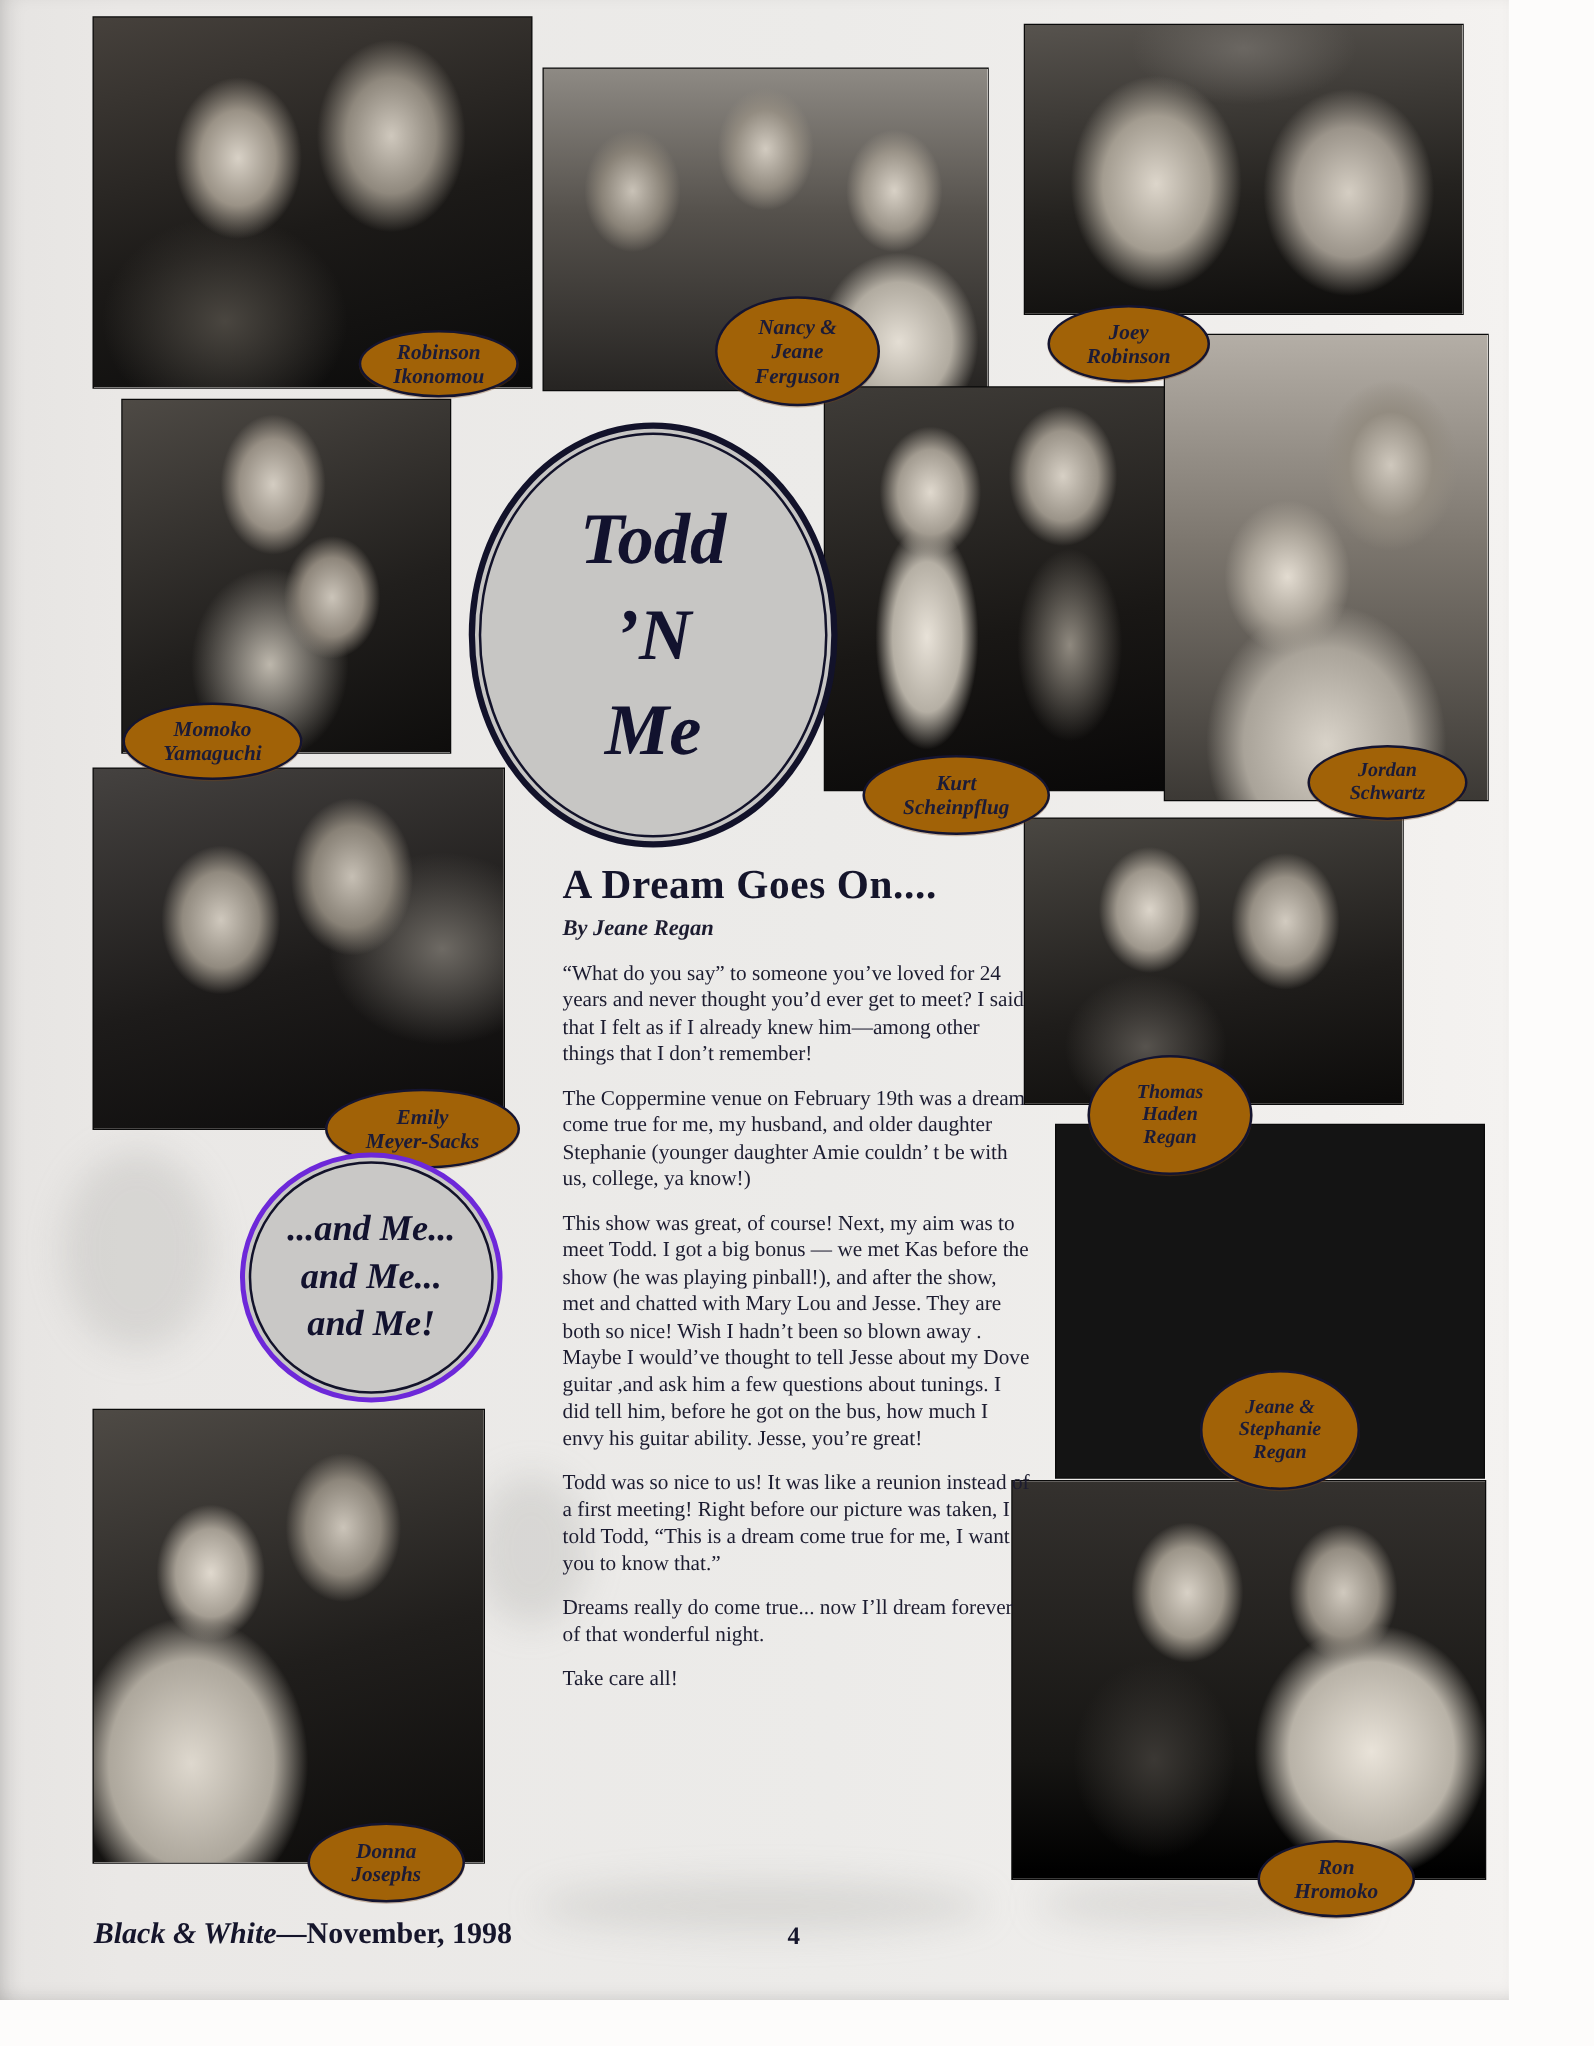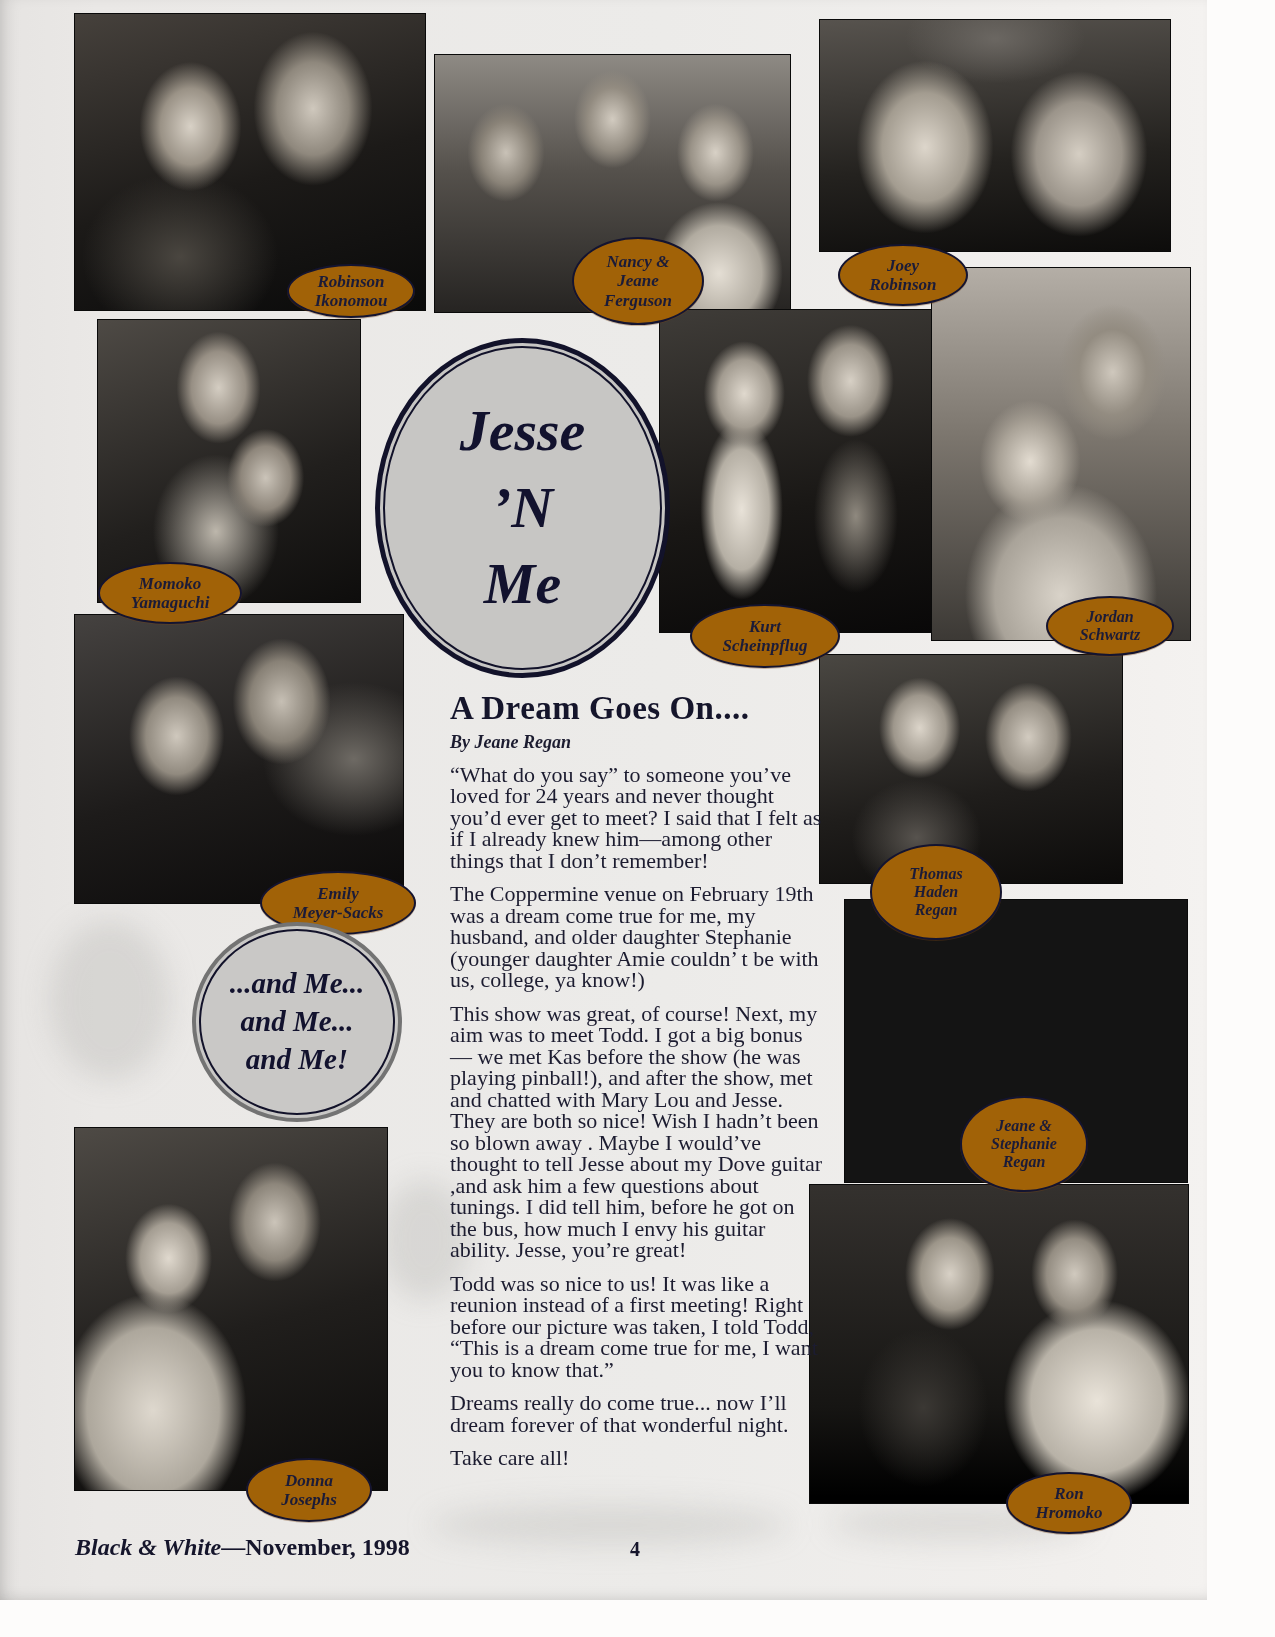--- a/index.html
+++ b/index.html
@@ -89,30 +89,30 @@
   .cap-donna{left:246px;top:1458px;width:122px;height:60px;font-size:17px;}
   .cap-ron{left:1006px;top:1472px;width:122px;height:58px;font-size:17px;}
 
   
   .title-oval{position:absolute;left:375px;top:338px;width:285px;height:330px;border-radius:50%;
     background:#c7c6c4;border:5px solid #12122a;display:flex;align-items:center;justify-content:center;}
   .title-oval .inner-ring{position:absolute;inset:3px;border:2px solid #12122a;border-radius:50%;}
   .title-oval .txt{position:relative;font-size:58px;font-weight:bold;font-style:italic;
     color:#12122e;text-align:center;line-height:1.32;white-space:pre-line;}
   .me-circle{position:absolute;left:192px;top:922px;width:202px;height:192px;border-radius:50%;
-    background:#c9c8c6;border:4px solid #737373;display:flex;align-items:center;justify-content:center;}
+    background:#c9c8c6;border:4px solid #6d28d9;display:flex;align-items:center;justify-content:center;}
   .me-circle .inner-ring{position:absolute;inset:3px;border:2px solid #12122a;border-radius:50%;}
   .me-circle .txt{position:relative;font-size:29px;font-weight:bold;font-style:italic;
     color:#12122e;text-align:center;line-height:1.3;white-space:pre-line;}
 
   
   .article{position:absolute;left:450px;top:690px;width:374px;color:#1c1c30;font-family:Liberation Serif, serif;}
   .article h1{margin:0 0 6px 0;font-size:33px;line-height:1.1;color:#15152b;letter-spacing:.5px;}
   .article .byline{margin:0 0 10px 0;font-size:18px;font-weight:bold;font-style:italic;}
-  .article p{margin:0 0 12px 0;font-size:22px;line-height:21.5px;}
+  .article p{margin:14px 0 12px 0;font-size:17px;line-height:21.5px;}
 
   
   .footer-pub{position:absolute;left:75px;top:1534px;font-size:24px;font-weight:bold;color:#15152b;}
   .footer-pub .it{font-style:italic;}
   .footer-page{position:absolute;left:630px;top:1538px;font-size:20px;font-weight:bold;color:#15152b;}
 </style>
 </head>
 <body>
 
 <div class="stage">
@@ -156,21 +156,21 @@
   <div class="cap cap-jeane-steph">Jeane &amp;
 Stephanie
 Regan</div>
   <div class="cap cap-donna">Donna
 Josephs</div>
   <div class="cap cap-ron">Ron
 Hromoko</div>
 
   <div class="title-oval">
     <div class="inner-ring"></div>
-    <div class="txt">Jesse
+    <div class="txt">Todd
 ’N
 Me</div>
   </div>
 
   <div class="me-circle">
     <div class="inner-ring"></div>
     <div class="txt">...and Me...
 and Me...
 and Me!</div>
   </div>

